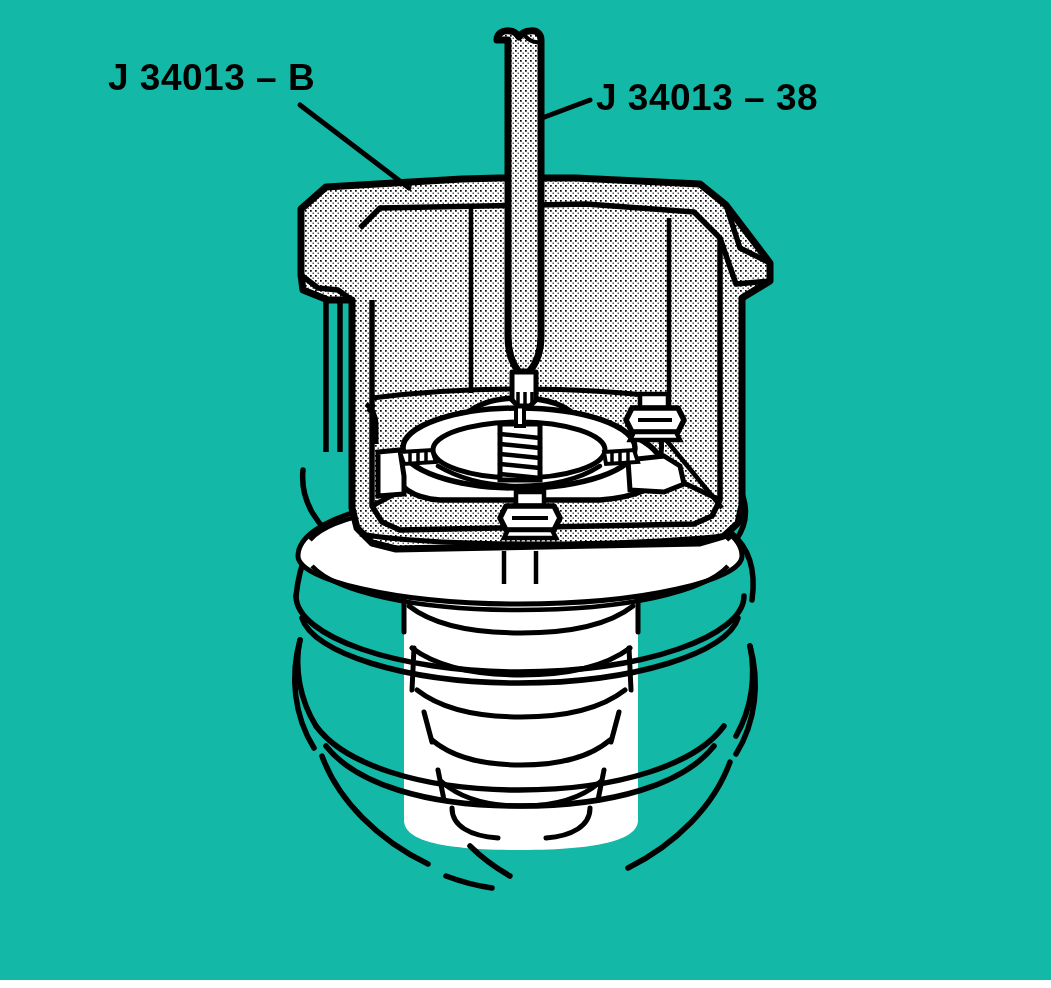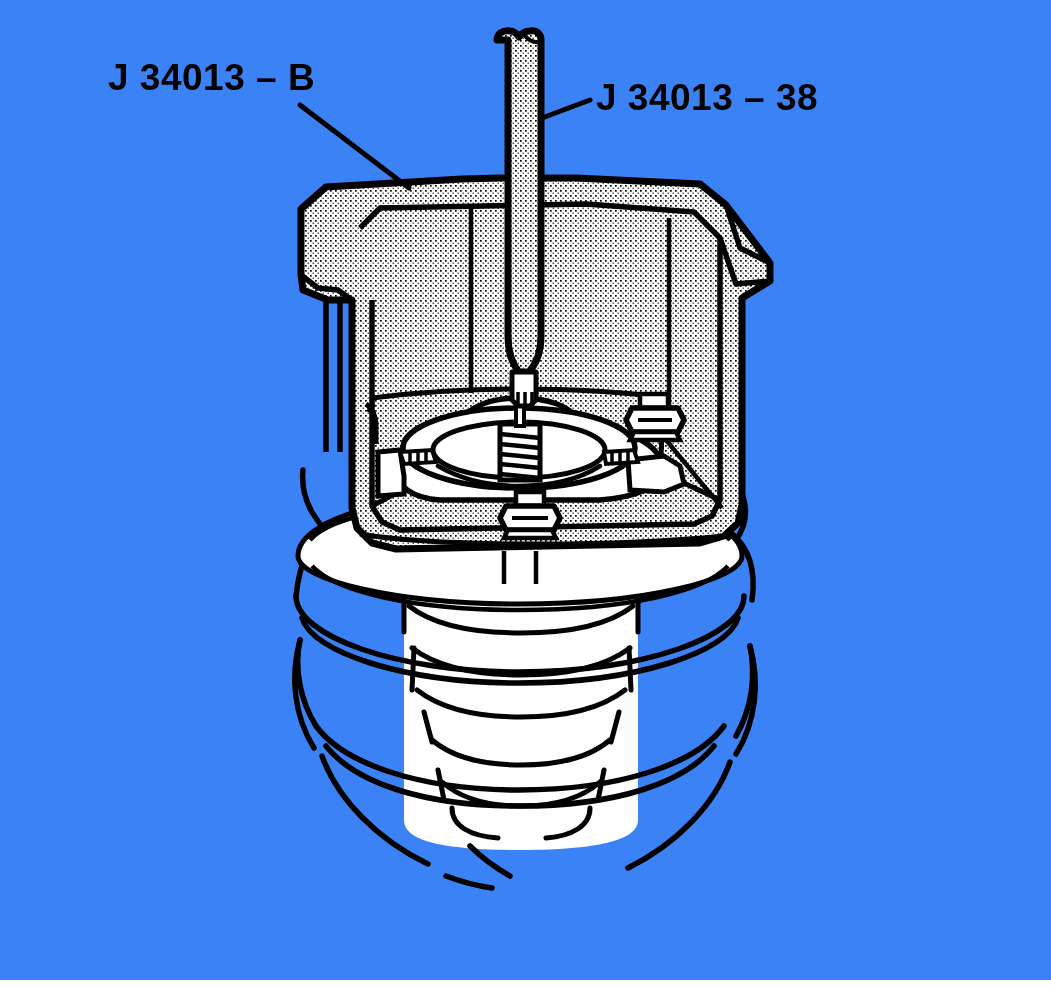--- a/index.html
+++ b/index.html
@@ -11,21 +11,21 @@
   body {
     width: 1051px;
     height: 988px;
     font-family: "Liberation Sans", sans-serif;
     overflow: hidden;
   }
   #figure-root {
     position: relative;
     width: 1051px;
     height: 980px;
-    background: #3b82f6;
+    background: #14b8a6;
   }
   #figure-svg {
     position: absolute;
     left: 0;
     top: 0;
     width: 1051px;
     height: 988px;
     display: block;
   }
   .label-text {

